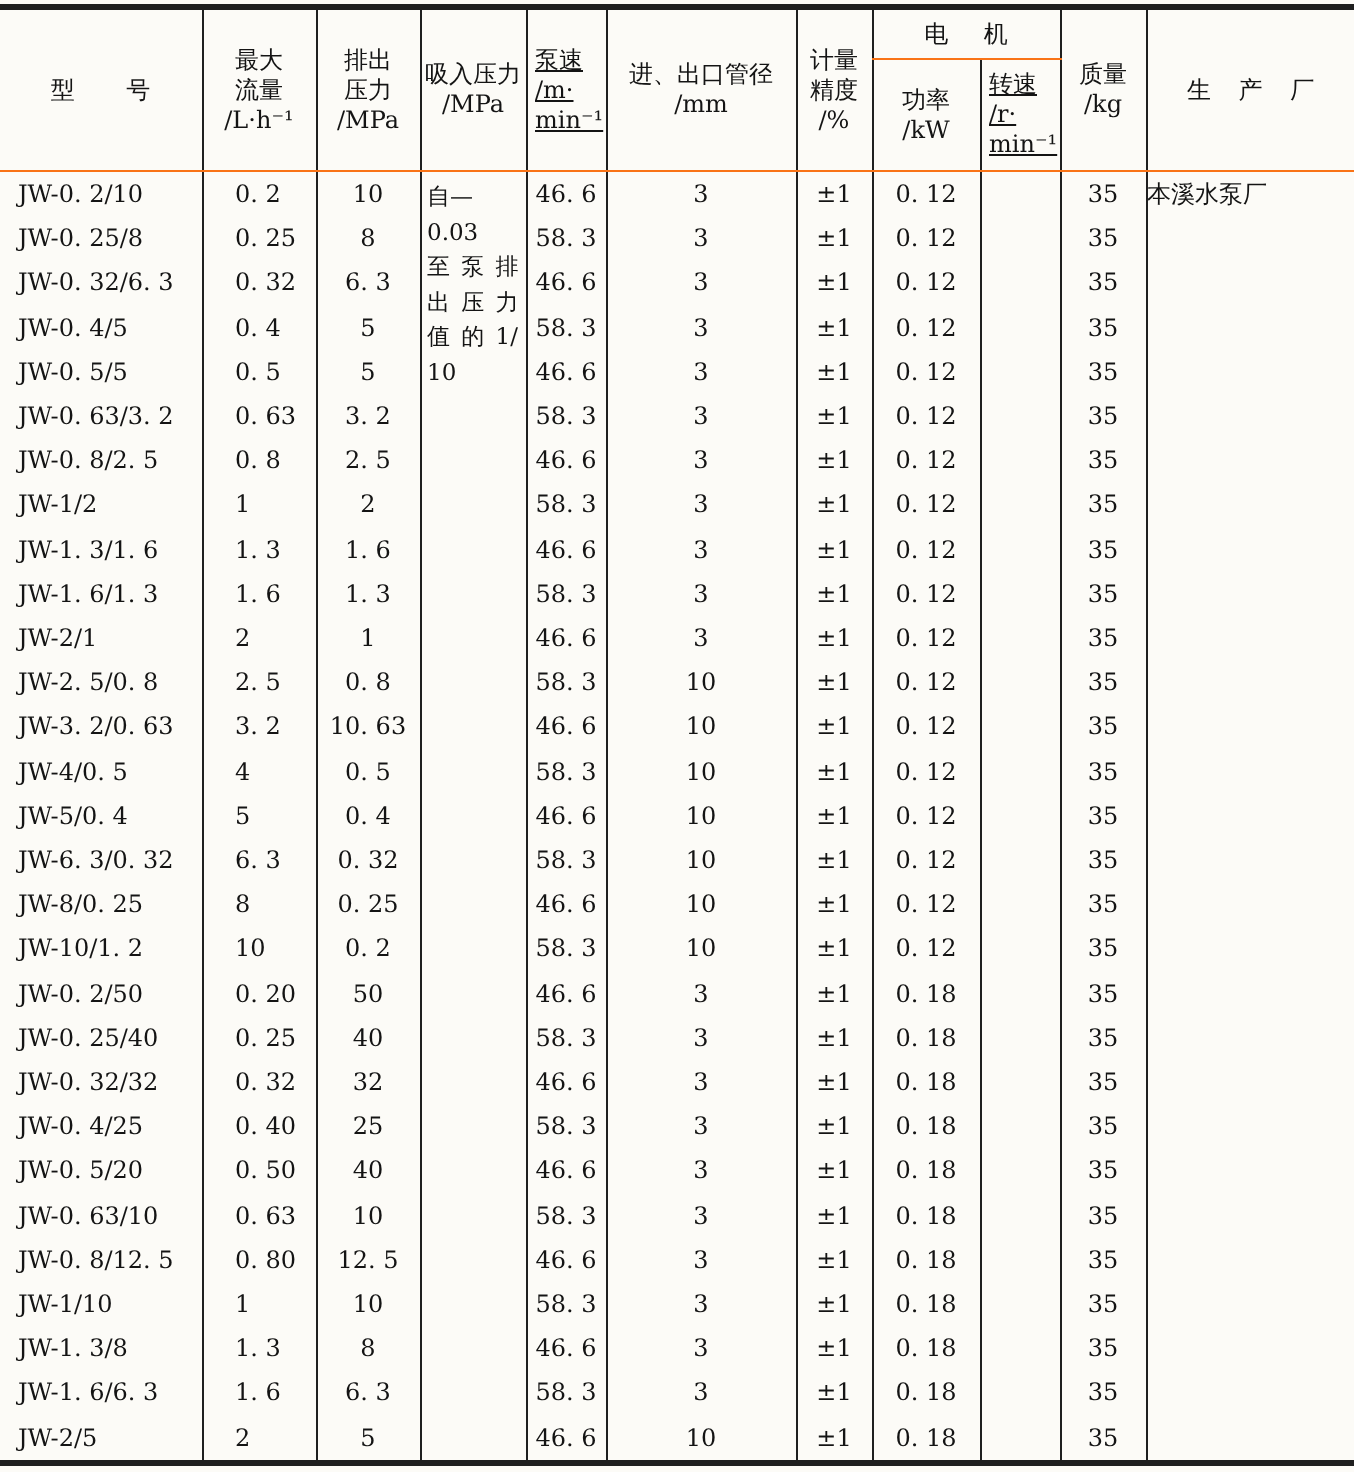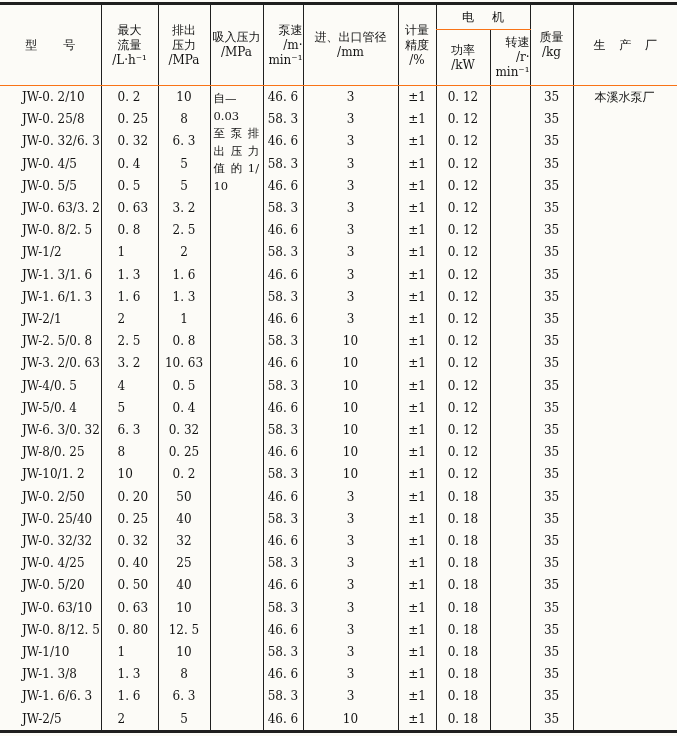--- a/index.html
+++ b/index.html
@@ -41,34 +41,35 @@
     white-space: pre-line;
     text-align: center;
     vertical-align: middle;
   }
   thead tr.h1 { height: 26px; }
   thead tr.h2 { height: 56px; }
   th.th-model { word-spacing: 22px; }
   th.th-motor-group { word-spacing: 14px; }
   th.th-manufacturer { word-spacing: 10px; margin-left: 16px; }
   th.th-pump-speed, th.th-motor-speed {
-    text-align: right;
+    text-align: left;
     padding-left: 4px;
+    text-decoration: underline;
   }
   tbody td {
     font-size: 12px;
     height: 22.2px;
     line-height: 22.2px;
     text-align: center;
     white-space: nowrap;
     vertical-align: middle;
   }
-  tbody td.c-model  { text-align: left; padding-left: 22px; }
+  tbody td.c-model  { text-align: left; padding-left: 9px; }
   tbody td.c-max_flow { text-align: left; padding-left: 16px; }
-  tbody td.c-manufacturer { text-align: left; padding-left: 21px; }
+  tbody td.c-manufacturer { text-align: left; padding-left: 0; }
   tbody td.suction-note {
     white-space: pre-line;
     vertical-align: top;
     text-align: left;
     font-size: 11.5px;
     line-height: 17.6px;
     padding: 4px 1px 0 3px;
     word-spacing: 2px;
   }
 </style>

